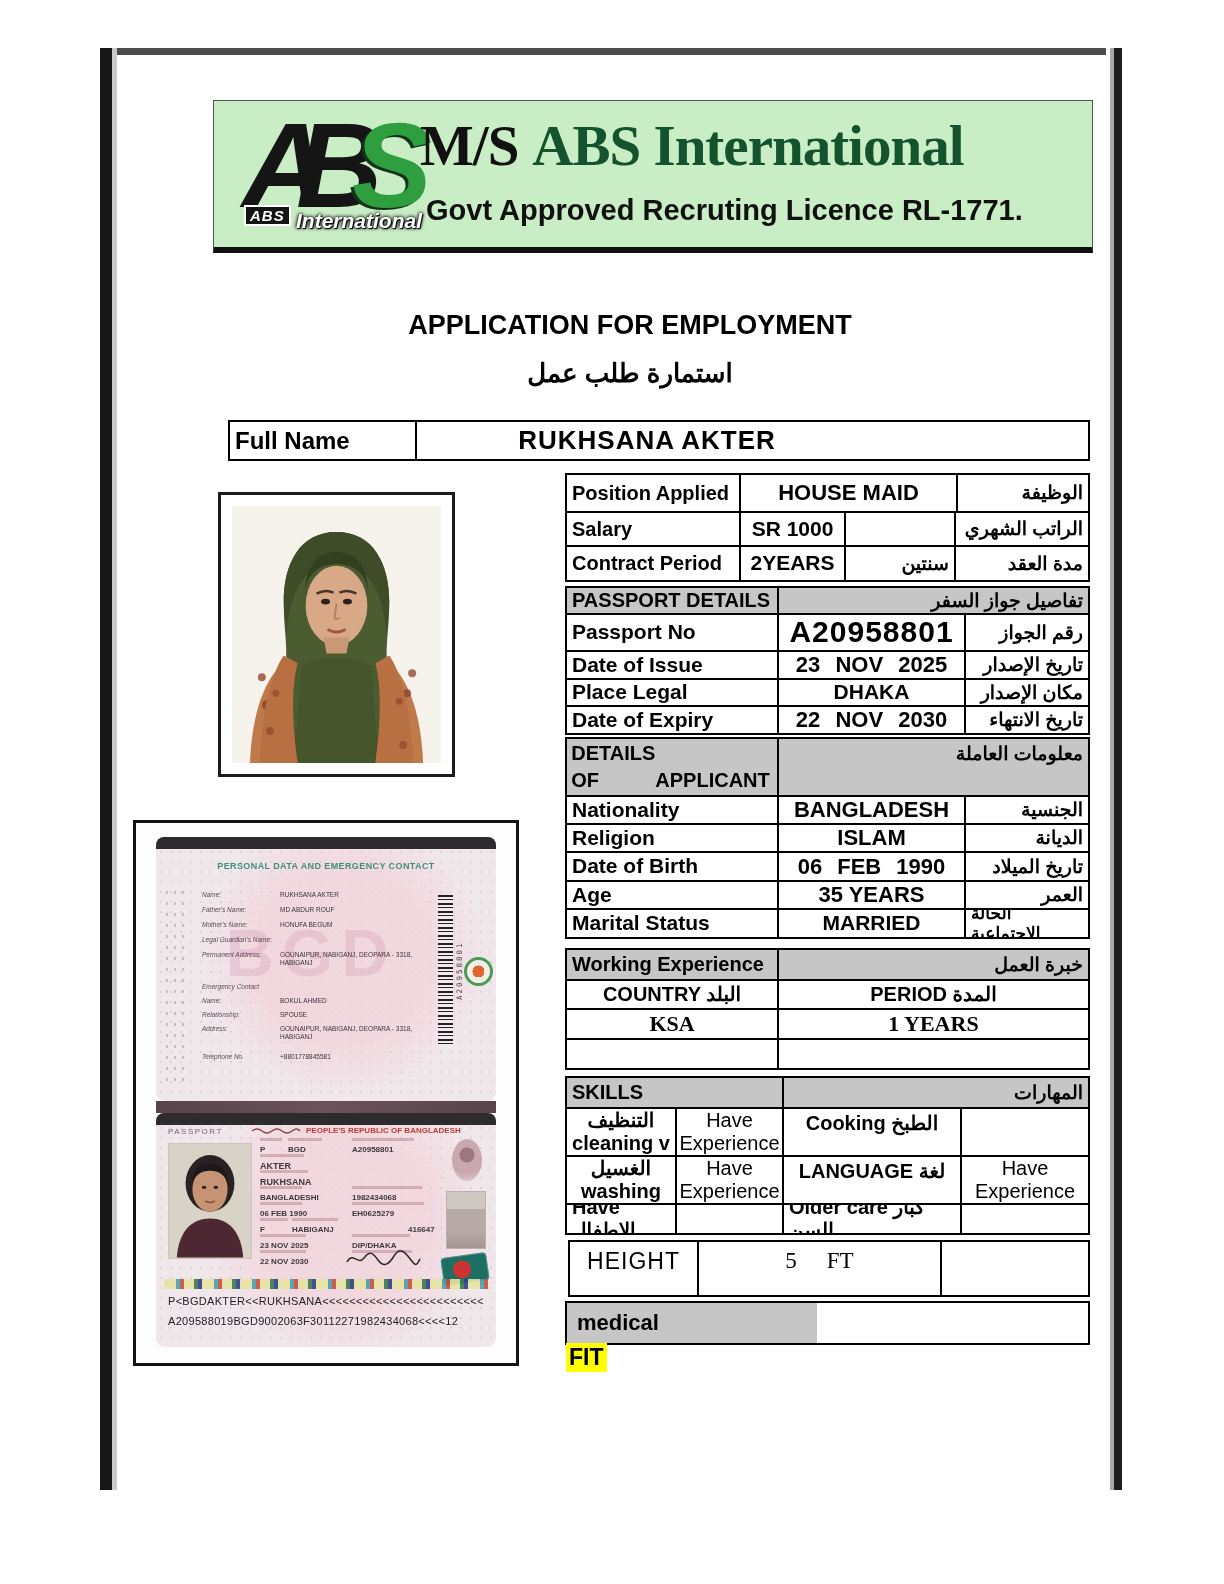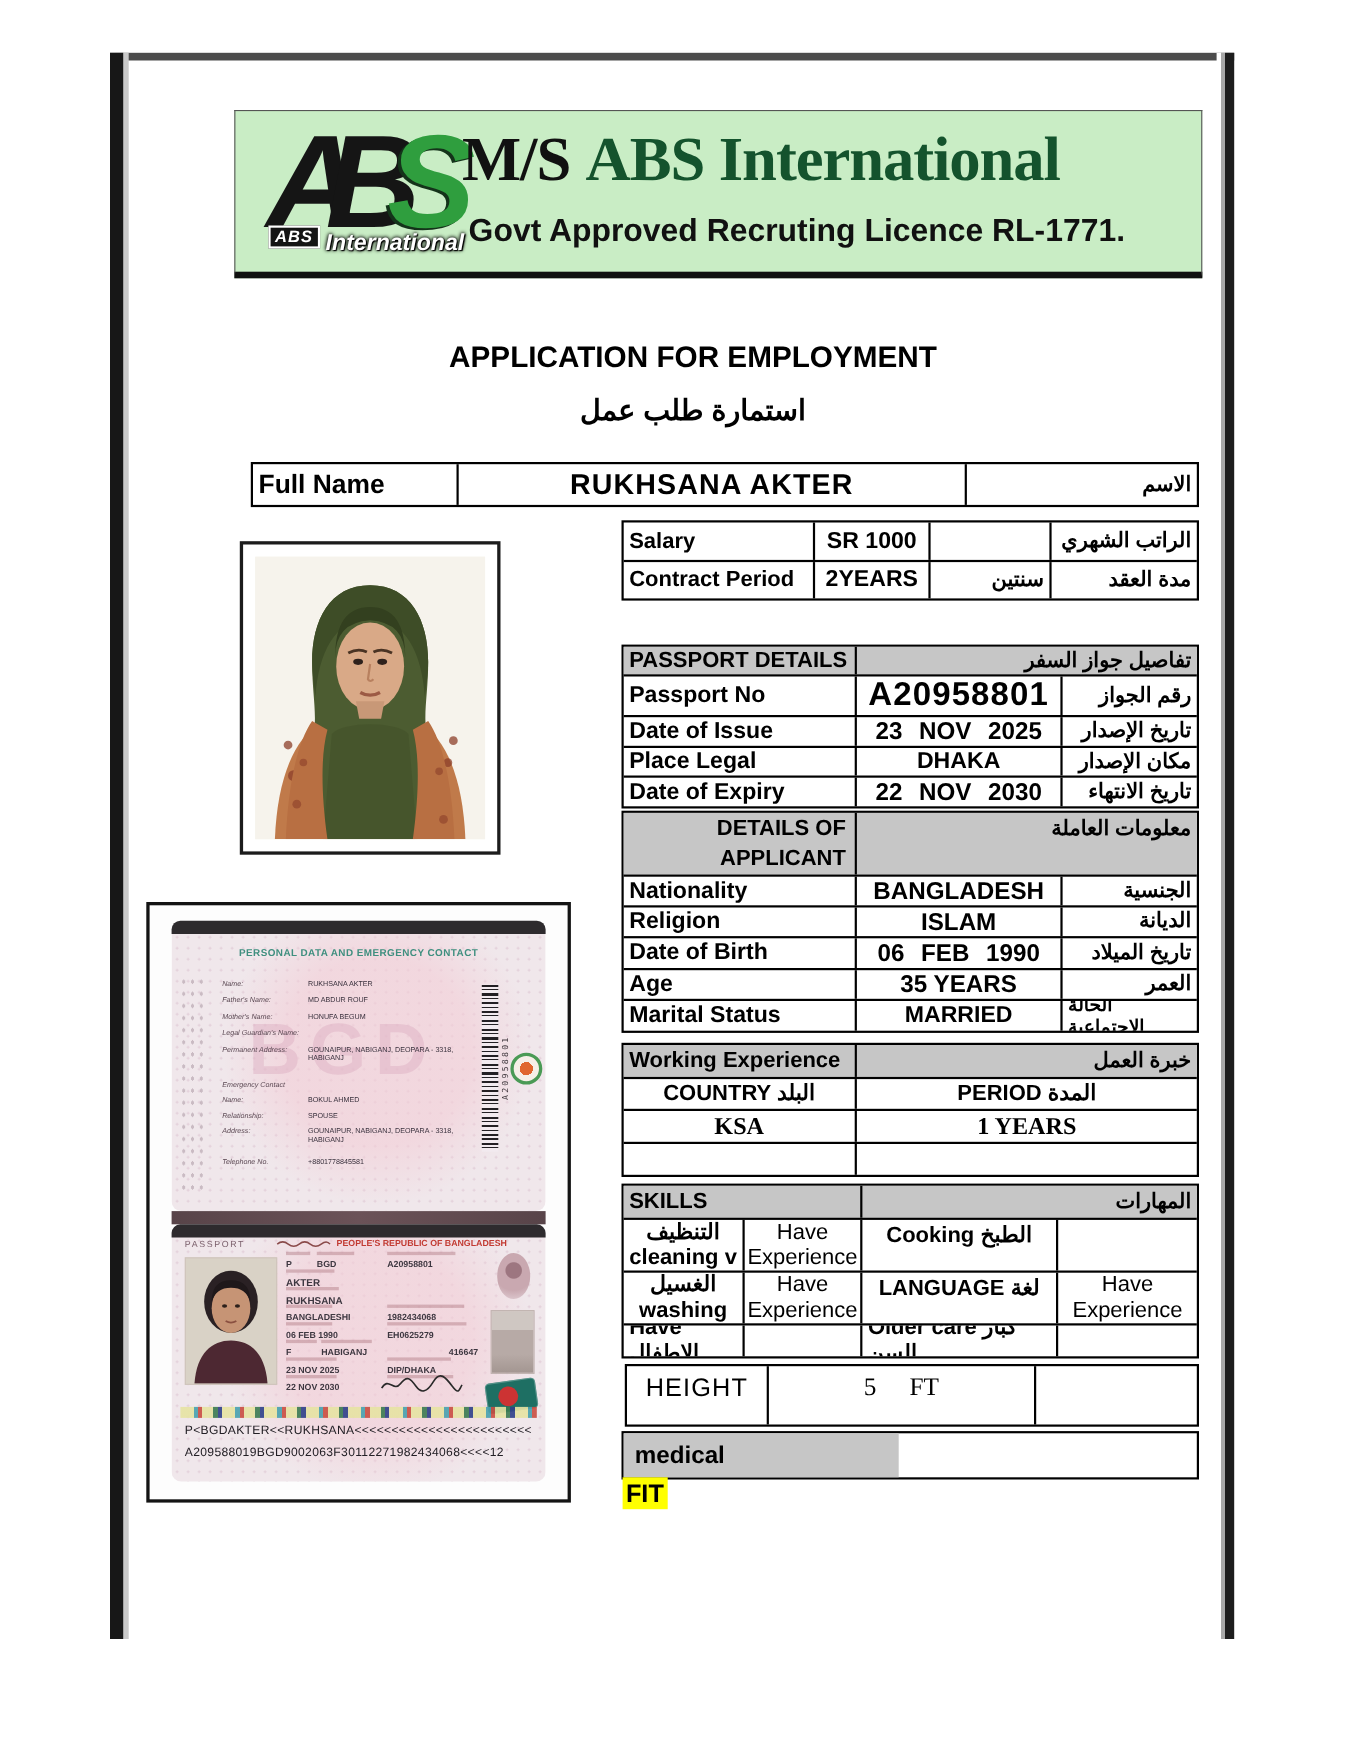--- a/index.html
+++ b/index.html
@@ -60,21 +60,21 @@
 
   .fullname{left:228px;top:420px;width:862px}
   .tbl-job{left:565px;top:473px;width:525px}
   .tbl-pp{left:565px;top:586px;width:525px}
   .tbl-ap{left:565px;top:737px;width:525px}
   .tbl-we{left:565px;top:948px;width:525px}
   .tbl-sk{left:565px;top:1076px;width:525px}
   .tbl-ht{left:568px;top:1240px;width:522px}
   .tbl-md{left:565px;top:1301px;width:525px}
   .stack{display:flex;flex-direction:column;align-items:center;justify-content:center}
-  .aphead{flex-direction:column;align-items:flex-end;justify-content:center;line-height:1.35;padding-right:8px}
+  .aphead{flex-direction:row;align-items:flex-end;justify-content:center;line-height:1.35;padding-right:8px}
   .fit{position:absolute;left:566px;top:1343px;background:#ffff00;font-weight:bold;font-size:23px;padding:1px 3px}
   .ppno{font-weight:bold;font-size:30px;letter-spacing:1px}
   .htlabel{font-size:23px;letter-spacing:1px}
   .htval{font-family:"Liberation Serif",serif;font-size:23px;display:flex;gap:30px}
   .mdar{font-size:19px}
 
   
   .photo{position:absolute;left:218px;top:492px;width:237px;height:285px;border:3px solid #1c1c1c;background:#fff;padding:11px}
   .photo-area{width:100%;height:100%;background:#f6f3ec;overflow:hidden}
 
@@ -145,21 +145,20 @@
     <div class="banner-lic">Govt Approved Recruting Licence RL-1771.</div>
   </div>
 
   <div class="app-title">APPLICATION FOR EMPLOYMENT</div>
   <div class="app-title-ar">استمارة طلب عمل</div>
 
   <div class="tbl fullname">
     <div class="trow h37">
       <div class="tc l w185" style="font-weight:bold;font-size:24px">Full Name</div>
       <div class="tc w462 b26" style="letter-spacing:1px">RUKHSANA AKTER</div>
-      <div class="tc r fx ar">الاسم</div>
     </div>
   </div>
 
   <div class="photo">
     <div class="photo-area">
       <svg viewBox="0 0 210 258" width="209" height="257">
         <rect width="210" height="258" fill="#f6f3ec"></rect>
         <path d="M18 258 C20 205 35 165 60 152 L150 152 C175 165 190 205 192 258 Z" fill="#c07a4a"></path>
         <g fill="#8c3f2a" opacity=".75">
           <circle cx="35" cy="200" r="5"></circle>
@@ -197,20 +196,25 @@
           <circle cx="44" cy="188" r="3.5"></circle>
             <circle cx="38" cy="226" r="4"></circle>
             <circle cx="168" cy="196" r="3.5"></circle>
             <circle cx="172" cy="240" r="4"></circle>
         </g>
       </svg>
     </div>
   </div>
 
   <div class="tbl tbl-job">
+    <div class="trow h36">
+      <div class="tc l w172 b20">Position Applied</div>
+      <div class="tc w217 b22">HOUSE MAID</div>
+      <div class="tc r fx ar">الوظيفة</div>
+    </div>
     <div class="trow h34">
       <div class="tc l w172 b20">Salary</div>
       <div class="tc w105 b21">SR 1000</div>
       <div class="tc w110"></div>
       <div class="tc r fx ar">الراتب الشهري</div>
     </div>
     <div class="trow h35">
       <div class="tc l w172 b20">Contract Period</div>
       <div class="tc w105 b21">2YEARS</div>
       <div class="tc r w110 ar">سنتين</div>

